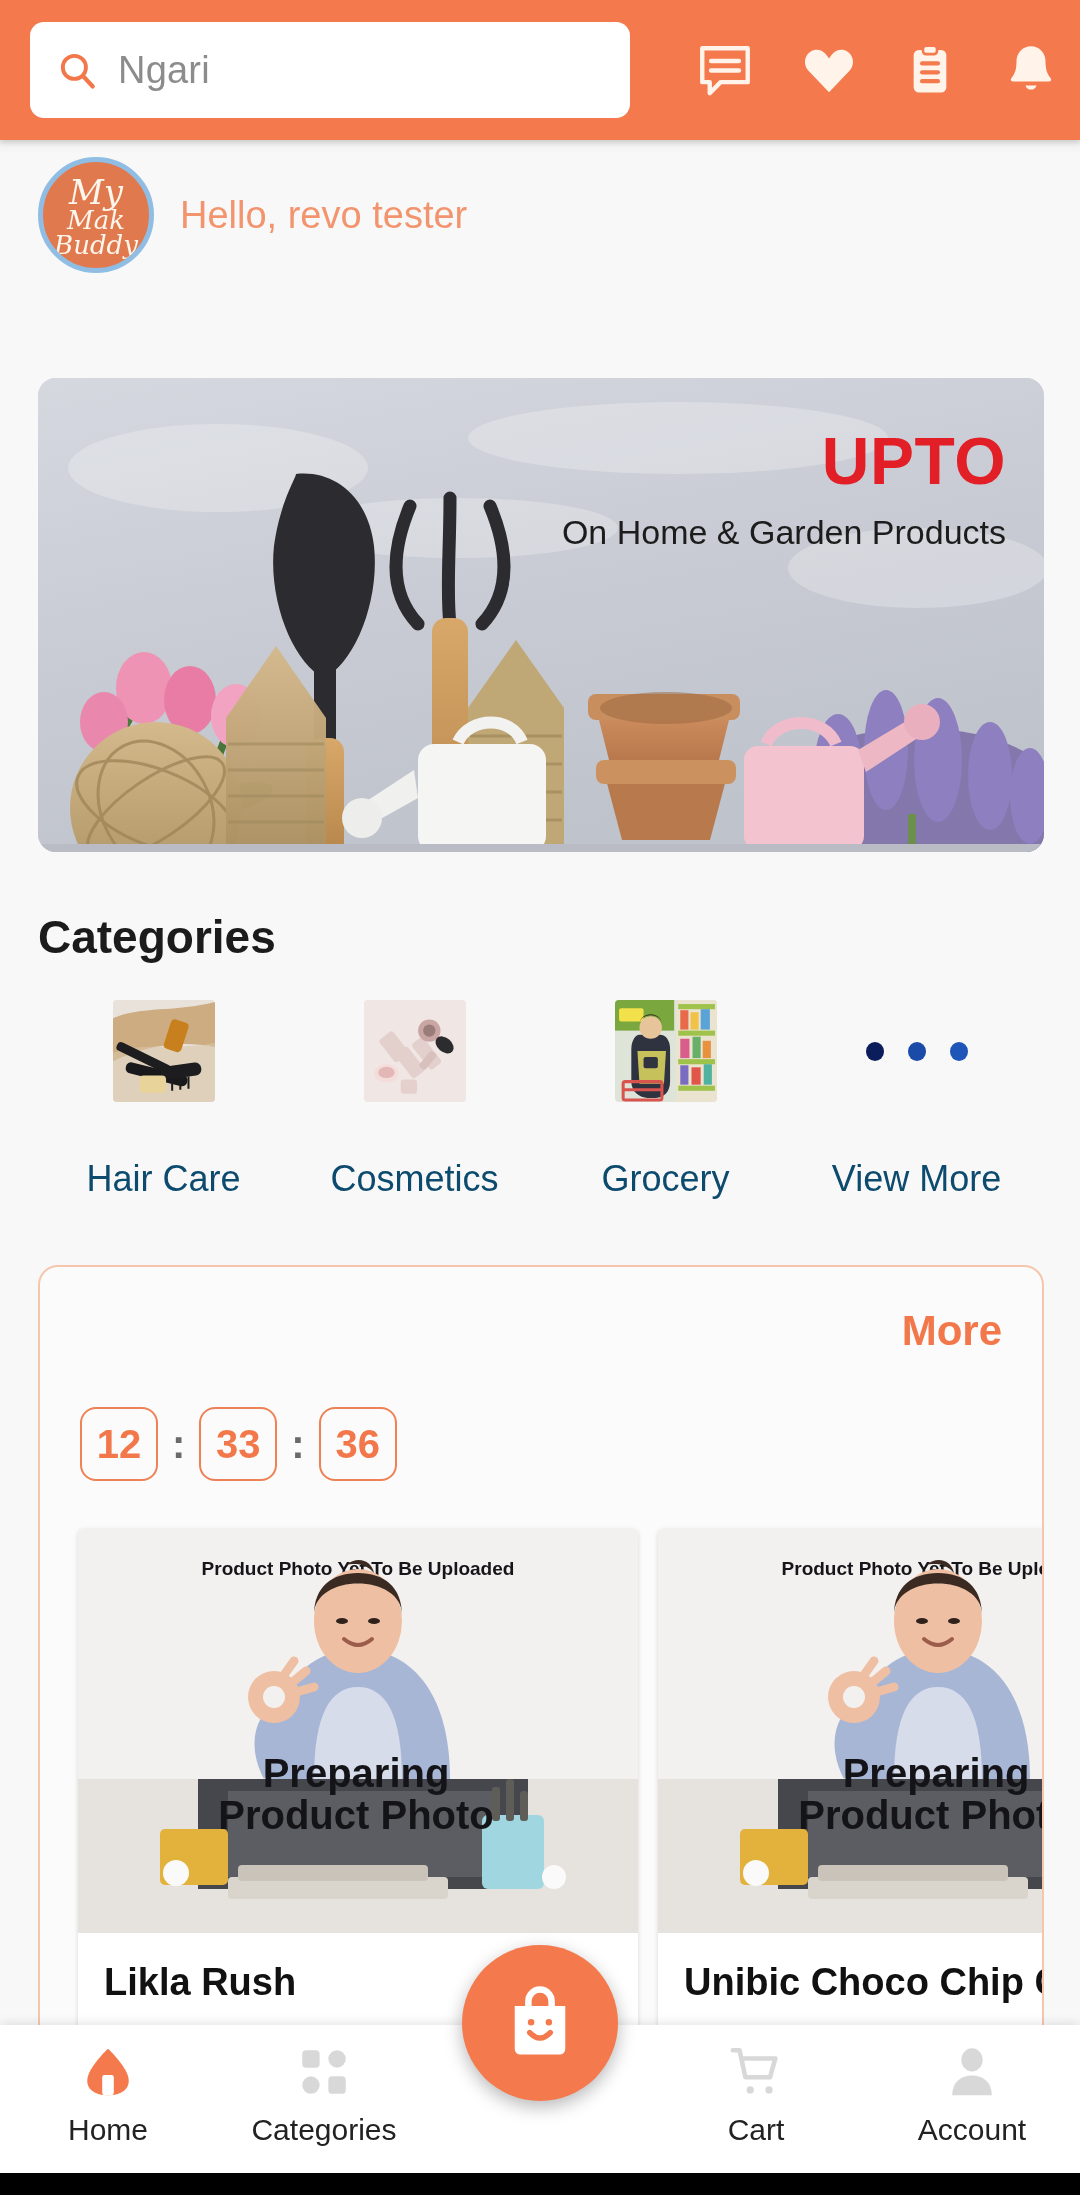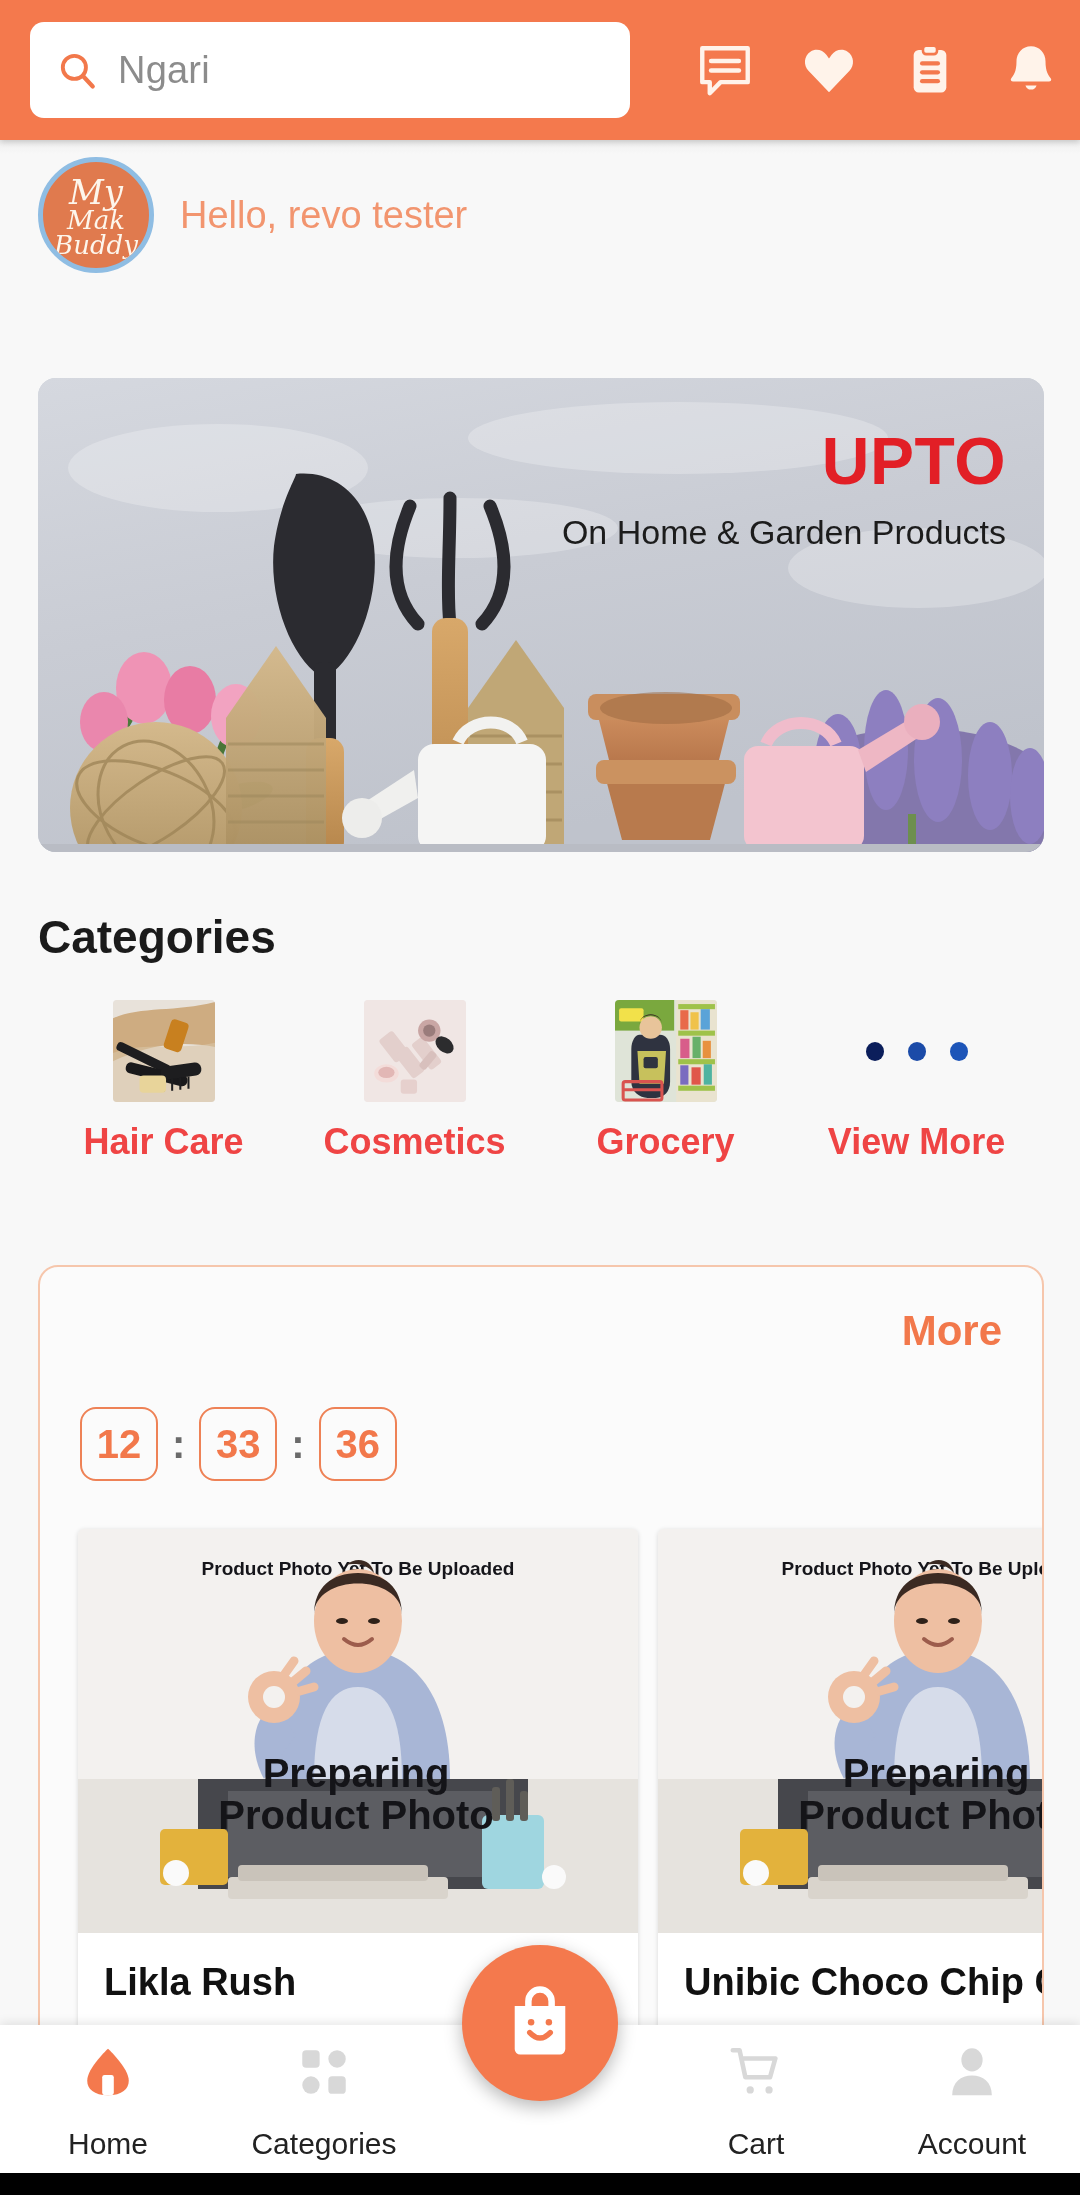--- a/index.html
+++ b/index.html
@@ -68,21 +68,21 @@
     position: absolute; top: 910px; left: 38px;
     font-size: 46px; font-weight: bold; color: #1b1b1b;
   }
   .cat-row {
     position: absolute; top: 1000px; left: 38px; width: 1006px;
     display: flex;
   }
   .cat-item { width: 251px; display: flex; flex-direction: column; align-items: center; }
   .cat-thumb { width: 102px; height: 102px; border-radius: 4px; overflow: hidden; background: #eee; }
   .cat-thumb svg { display: block; width: 102px; height: 102px; }
-  .cat-label { margin-top: 19px; font-size: 36px; font-weight: bold; color: #ef4444; white-space: nowrap; }
+  .cat-label { margin-top: 56px; font-size: 36px; font-weight: normal; color: #0c4a6e; white-space: nowrap; }
   .dots { width: 102px; height: 102px; display: flex; align-items: center; justify-content: center; gap: 24px; }
   .dot { width: 19px; height: 19px; border-radius: 50%; }
 
   
   .deals {
     position: absolute; top: 1265px; left: 38px; width: 1006px; height: 800px;
     border: 2px solid #F6C6AC; border-radius: 20px; background: #fbfbfb;
     overflow: hidden;
   }
   .more-link {
@@ -112,21 +112,21 @@
   .pprice { font-size: 34px; color: #F2784B; padding: 18px 26px 26px 26px; white-space: nowrap; }
 
   
   .bottomnav {
     position: absolute; left: 0; bottom: 22px; width: 1080px; height: 148px;
     background: #ffffff; display: flex; align-items: flex-start;
     box-shadow: 0 -2px 10px rgba(0,0,0,0.10); z-index: 8;
   }
   .navitem {
     flex: 1; display: flex; flex-direction: column; align-items: center;
-    padding-top: 18px; gap: 22px;
+    padding-top: 18px; gap: 8px;
   }
   .navitem.spacer { visibility: hidden; }
   .navlabel { font-size: 30px; color: #222; }
   .fab {
     position: absolute; left: 50%; transform: translateX(-50%);
     bottom: 94px; width: 156px; height: 156px; border-radius: 50%;
     background: #F4794D; display: flex; align-items: center; justify-content: center;
     box-shadow: 0 6px 18px rgba(0,0,0,0.28); z-index: 9;
   }
   .homebar {

